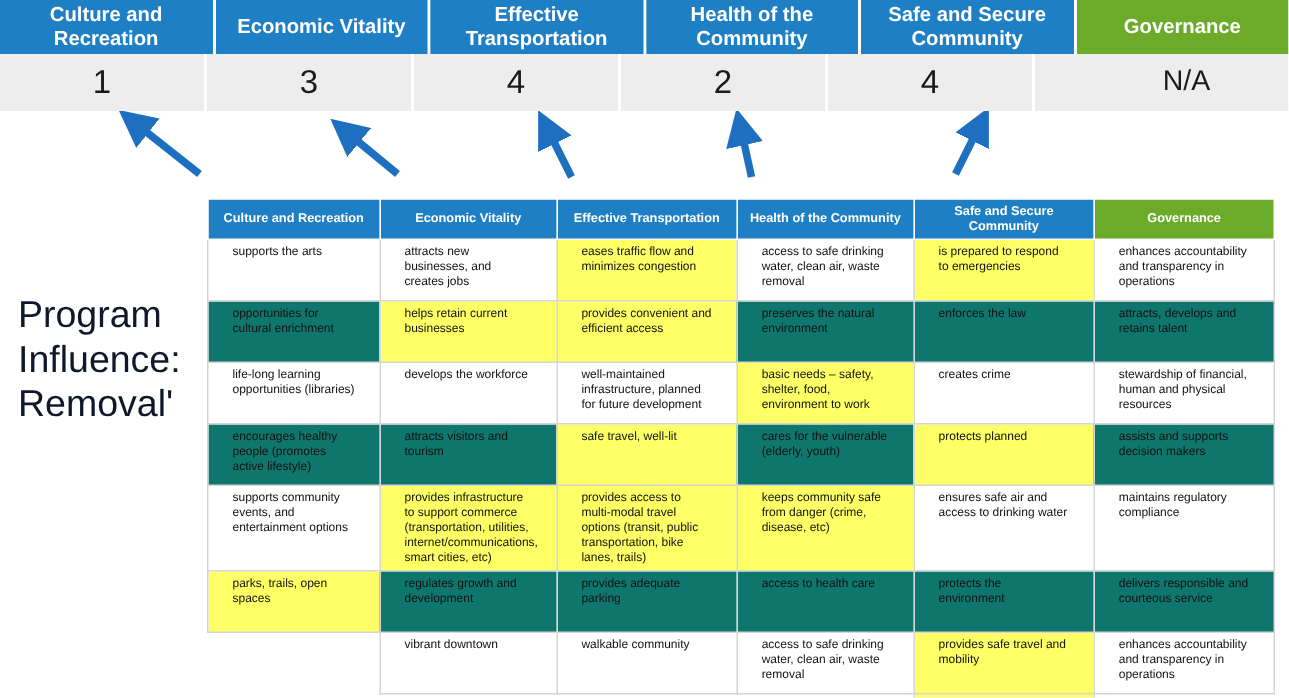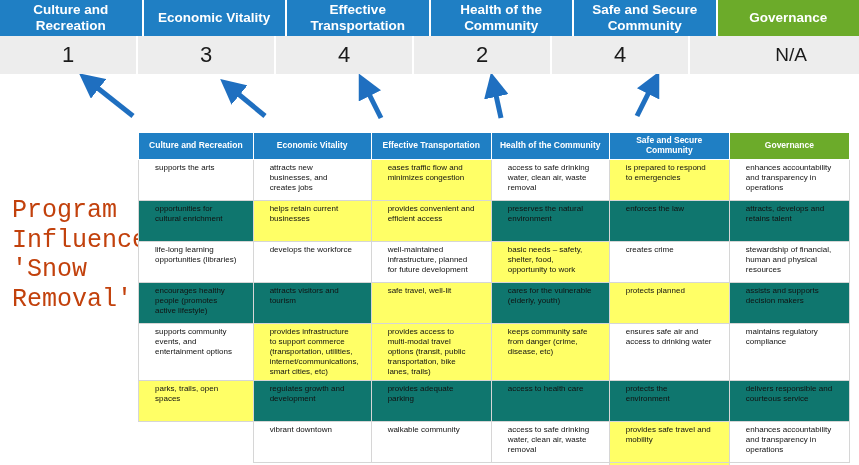--- a/index.html
+++ b/index.html
@@ -42,23 +42,22 @@
   }
   .score-cell:last-child{border-right:none;padding-left:33px;}
   .score-cell.na{font-size:19px;}
 
   
   .arrows{position:absolute;left:0;top:74px;width:859px;height:58px;}
 
   
   .caption{
     position:absolute;left:12px;top:196px;width:120px;
-    font-size:25px;color:#c2410c;line-height:1.18;
+    font-size:25px;color:#0f172a;line-height:1.18;
     text-align:left;
-    font-family:Liberation Mono, monospace;
   }
 
   
   .matrix{
     position:absolute;left:138px;top:132px;
     width:712px;
     border-collapse:collapse;
     table-layout:fixed;
   }
   .matrix th{
@@ -124,21 +123,20 @@
     <line x1="501" y1="44" x2="494" y2="12"></line>
   </g>
   <g stroke="#1f6fc0" stroke-width="5" fill="none" marker-end="url(#ah)">
     <line x1="637" y1="42" x2="653" y2="10"></line>
   </g>
 </svg>
 
 <div class="caption">
   <div>Program</div>
   <div>Influence:</div>
-  <div>'Snow</div>
   <div>Removal'</div>
 </div>
 
 <table class="matrix">
   <colgroup>
     <col style="width:105px">
       <col style="width:108px">
       <col style="width:110px">
     <col style="width:108px">
       <col style="width:110px">
@@ -168,21 +166,21 @@
         <td class="hl">helps retain current businesses</td>
         <td class="hl">provides convenient and efficient access</td>
         <td>preserves the natural environment</td>
         <td>enforces the law</td>
         <td>attracts, develops and retains talent</td>
       </tr>
       <tr>
         <td>life-long learning opportunities (libraries)</td>
         <td>develops the workforce</td>
         <td>well-maintained infrastructure, planned for future development</td>
-        <td class="hl">basic needs – safety, shelter, food, opportunity to work</td>
+        <td class="hl">basic needs – safety, shelter, food, environment to work</td>
         <td>creates crime</td>
         <td>stewardship of financial, human and physical resources</td>
       </tr>
       <tr class="alt">
         <td>encourages healthy people (promotes active lifestyle)</td>
         <td>attracts visitors and tourism</td>
         <td class="hl">safe travel, well-lit</td>
         <td>cares for the vulnerable (elderly, youth)</td>
         <td class="hl">protects planned</td>
         <td>assists and supports decision makers</td>

